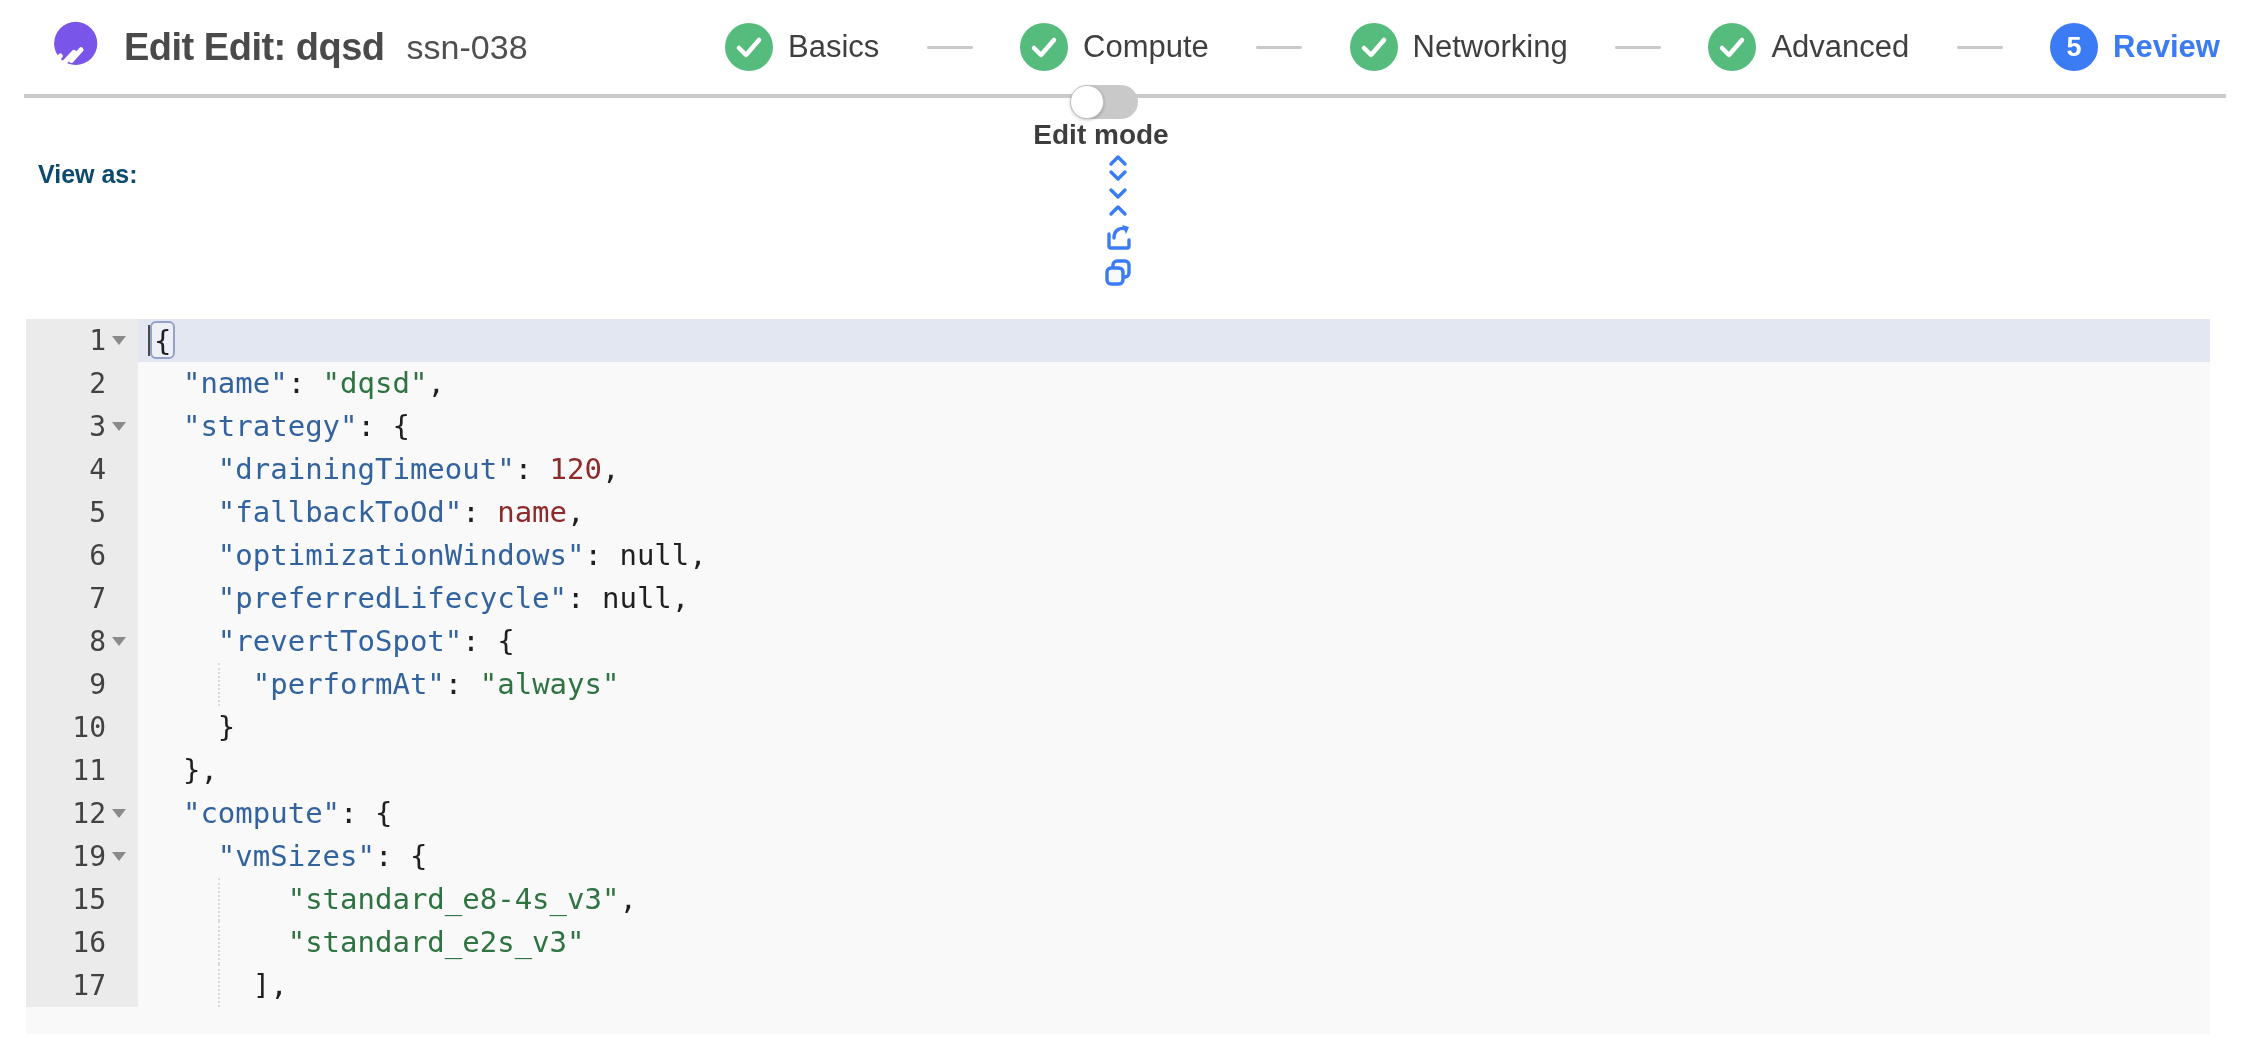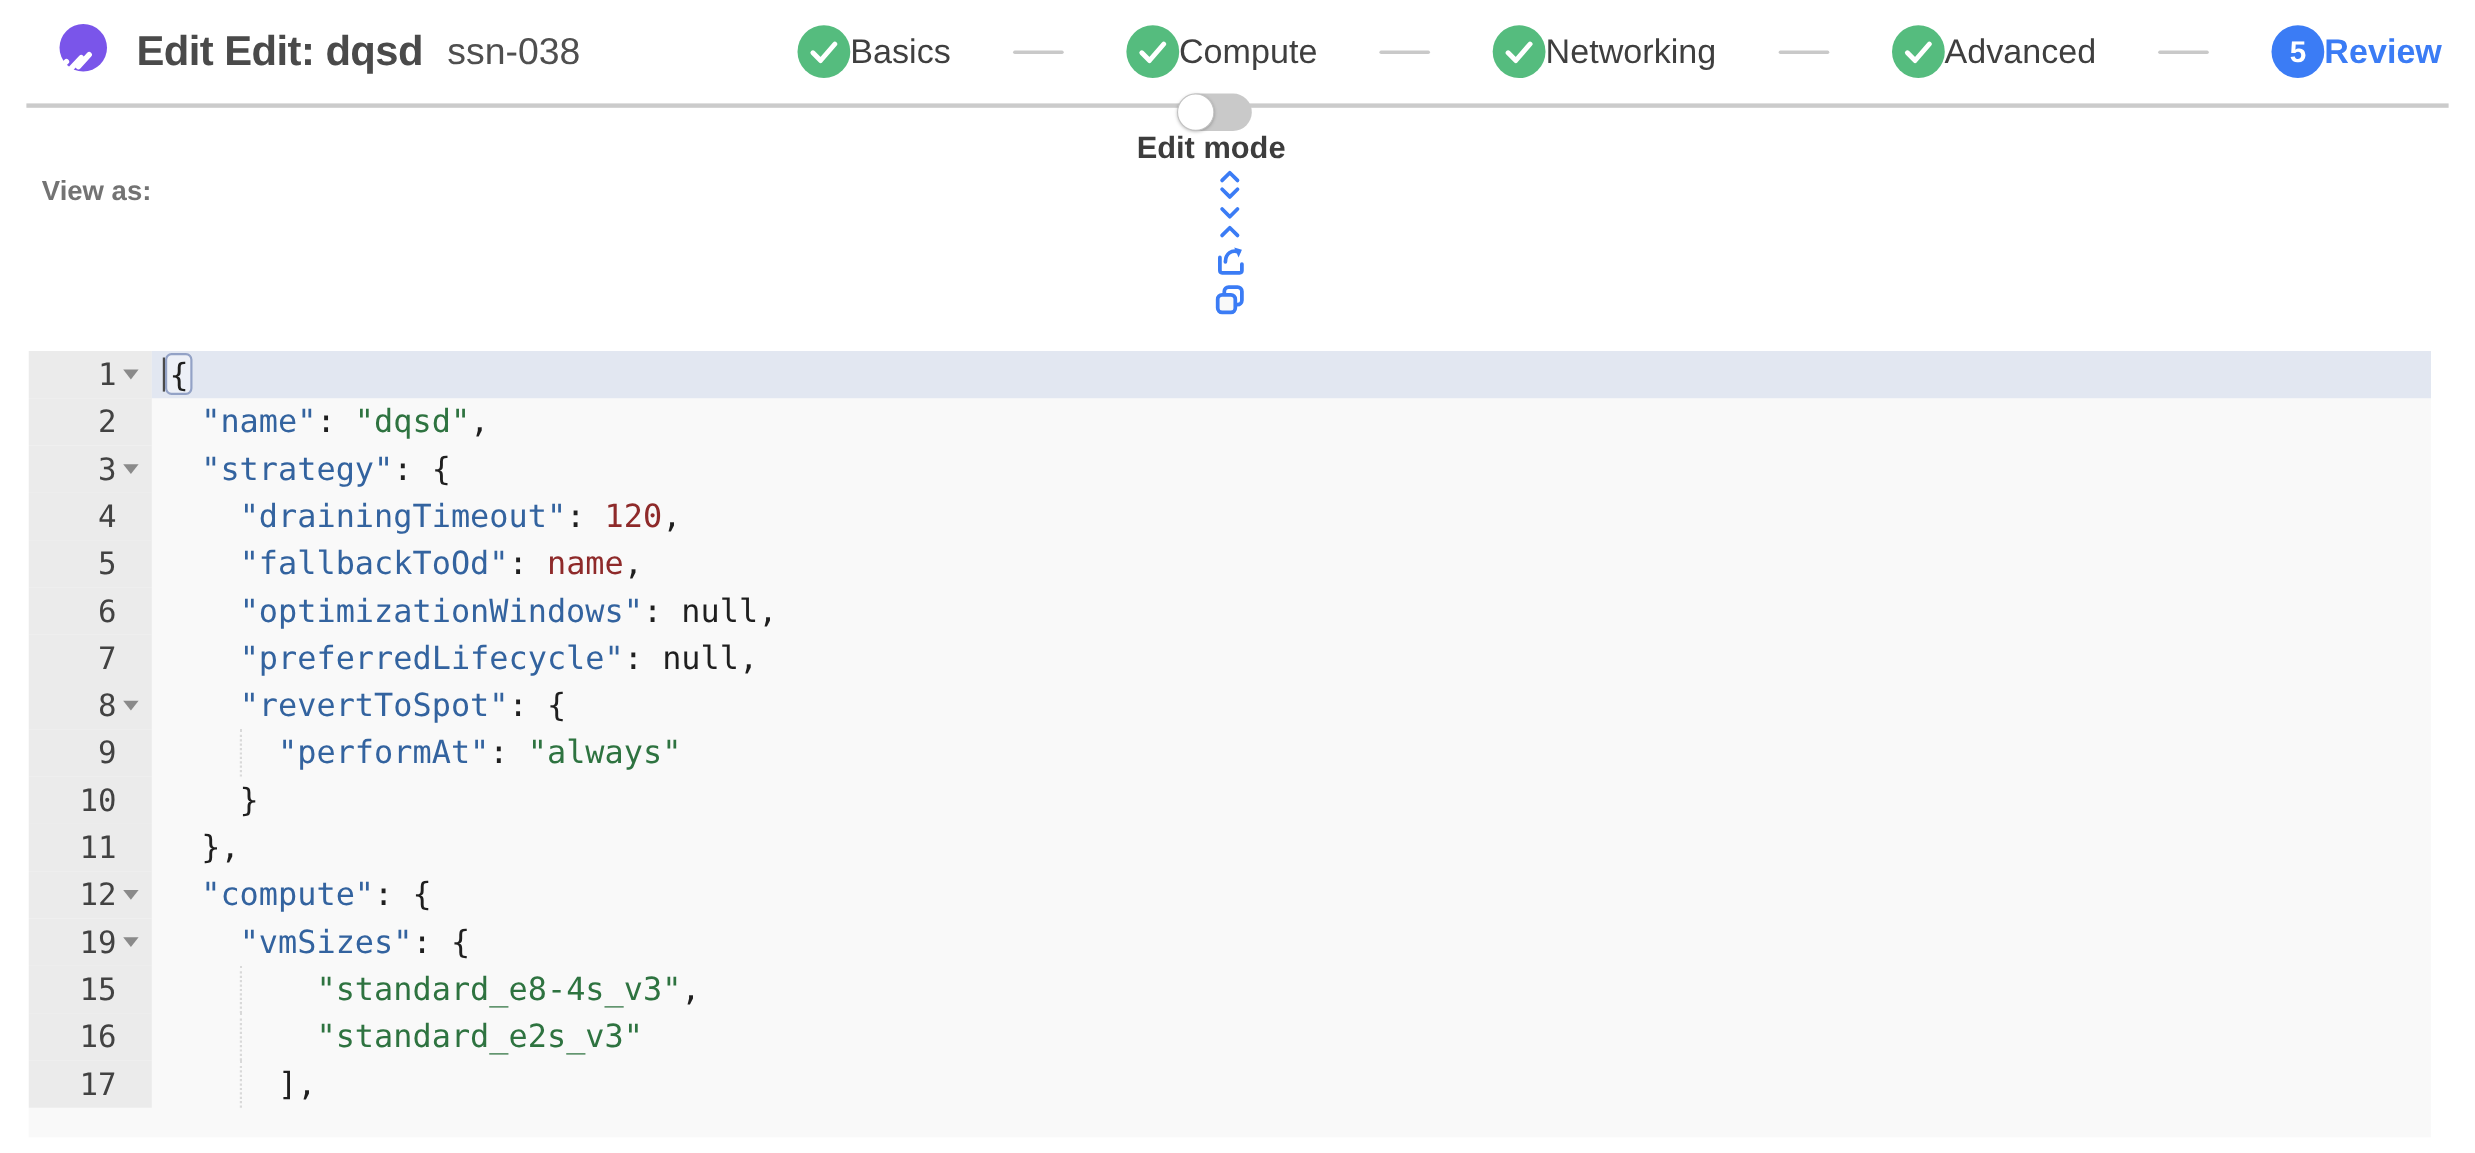--- a/index.html
+++ b/index.html
@@ -11,32 +11,32 @@
   .logo { width:54px; height:54px; flex:none; }
   .hdr-title { font-size:38px; font-weight:700; color:#4a4a4a; margin-left:24px;
                white-space:nowrap; letter-spacing:-0.5px; }
   .hdr-sub { font-size:34px; font-weight:400; color:#4f4f4f; margin-left:22px;
              white-space:nowrap; overflow:hidden; max-width:125px; flex:none; }
   .hdr-divider { height:4px; background:#cbcbcb; margin:0 24px; }
 
   
   .stepper { display:flex; align-items:center; justify-content:space-between;
              margin-left:auto; width:1495px; flex:none; }
-  .step { display:flex; align-items:center; cursor:pointer; }
+  .step { display:flex; align-items:center; gap:15px; cursor:pointer; }
   .step-circle { width:48px; height:48px; border-radius:50%; flex:none;
                  display:flex; align-items:center; justify-content:center; }
   .step-circle.done { background:var(--green); }
   .step-circle.active { background:var(--blue); color:#fff; font-size:27px; font-weight:700; }
   .step-label { font-size:31px; color:#3f3f3f; white-space:nowrap; }
   .step.active .step-label { color:var(--blue); font-weight:700; }
   .connector { width:46px; height:3px; background:#c9c9c9; border-radius:2px; }
 
   
   .viewas { display:flex; align-items:center; margin:62px 0 0 38px; }
-  .viewas-label { font-size:25px; font-weight:700; color:#737373; margin-right:26px; }
+  .viewas-label { font-size:25px; font-weight:700; color:#0c4a6e; margin-right:26px; }
   .seg { display:flex; }
   .seg button { font-family:inherit; background:#fff; font-size:24px; font-weight:700;
                 color:#4a4a4a; border:2px solid #b9b9b9; height:51px; padding:0 32px;
                 cursor:pointer; }
   .seg button:first-child { border-radius:5px 0 0 5px; border-right:none; }
   .seg button:last-child  { border-radius:0 5px 5px 0; }
   .seg button.sel { color:var(--blue); border:2px solid var(--blue); }
 
   
   .tools { display:flex; align-items:center; justify-content:flex-end;

